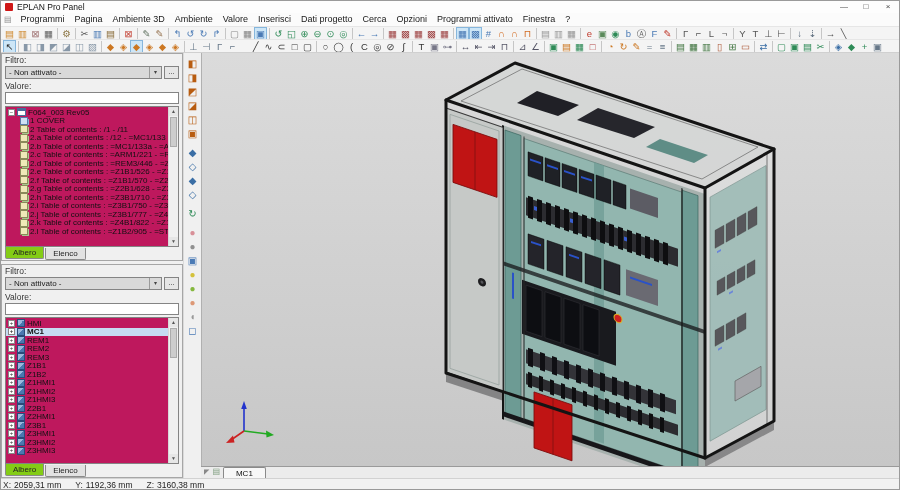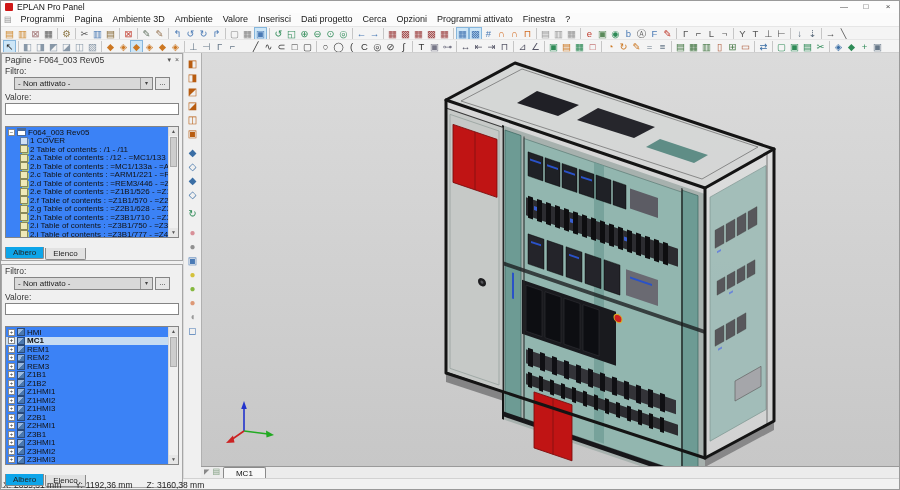--- a/index.html
+++ b/index.html
@@ -27,43 +27,43 @@
 
   
   .main { display:flex; height:426px; border-top:1px solid #d0d0d0; }
   .left-col { width:182px; display:flex; flex-direction:column; background:#f0f0f0; flex:none; }
   .panel { border:1px solid #a6a6a6; background:#f0f0f0; display:flex; flex-direction:column; }
   #pages-panel { height:208px; margin-bottom:3px; }
   #env-panel { flex:1; }
   .phead { height:11px; display:flex; align-items:center; font-size:8.5px; color:#333; padding:0 3px; flex:none; }
   .pbtns { margin-left:auto; display:flex; gap:4px; font-size:7px; color:#555; }
   .plabel { font-size:8.5px; color:#333; padding:1px 3px 0 3px; flex:none; }
-  .drop-row { display:flex; gap:2px; padding:1px 12px; flex:none; }
+  .drop-row { display:flex; gap:2px; padding:1px 3px; flex:none; }
   .dropdown { flex:1; height:13px; background:#d9d9d9; border:1px solid #848484; font-size:8px; display:flex; align-items:center; padding-left:3px; color:#222; }
   .chev { margin-left:auto; width:12px; border-left:1px solid #9a9a9a; text-align:center; font-size:6px; color:#444; height:11px; line-height:11px; }
   .browse-btn { width:15px; height:13px; background:#e6e6e6; border:1px solid #848484; font-size:8px; text-align:center; line-height:10px; color:#333; }
   .tinput { height:12px; background:#fff; border:1px solid #848484; margin:1px 3px 2px 3px; flex:none; }
-  .listbox { flex:1; background:#3b82f6; border:1px solid #848484; margin:9px 3px; display:flex; overflow:hidden; }
+  .listbox { flex:1; background:#be185d; border:1px solid #848484; margin:0 3px; display:flex; overflow:hidden; }
   .list-inner { flex:1; overflow:hidden; padding-top:1px; }
   .sbar { width:10px; background:#f0f0f0; border-left:1px solid #d8d8d8; display:flex; flex-direction:column; font-size:5px; color:#555; text-align:center; flex:none; }
   .s-up,.s-dn { height:9px; line-height:9px; background:#e6e6e6; flex:none; }
   .s-dn { margin-top:auto; }
   .s-thumb { height:30px; background:#cdcdcd; border:1px solid #ababab; margin:1px; flex:none; }
   .trow { display:flex; align-items:center; height:8.5px; font-size:8px; white-space:nowrap; color:#111; gap:2px; padding-left:2px; overflow:hidden; }
   .trow.sel { background:#c6dcf2; font-weight:bold; }
   .exp { width:7px; height:7px; border:1px solid #888; background:#fff; font-size:6px; line-height:5px; text-align:center; flex:none; color:#333; }
   .child { padding-left:14px; }
   .ic-pages { width:8px; height:8px; background:#efe9b8; border:1px solid #8a8a5a; box-shadow:1.5px 1.5px 0 -0.5px #a8c890; flex:none; }
   .ic-page1 { background:#cfe0f4; border-color:#5a7aa8; box-shadow:1.5px 1.5px 0 -0.5px #8aaed4; }
   .ic-win { width:9px; height:8px; background:#fff; border:1px solid #4a6a9a; border-top:3px solid #4a6a9a; flex:none; }
   .ic-cube { width:8px; height:8px; background:linear-gradient(135deg,#9ab8dd 50%,#4a78b0 50%); border:1px solid #2a4a7a; flex:none; }
   .tlabel { overflow:hidden; }
   .ptabs { height:12px; display:flex; padding-left:3px; margin-top:1px; flex:none; }
   .ptab { font-size:8px; height:12px; line-height:11px; padding:0 7px; background:#e2e2e2; border:1px solid #8a8a8a; border-radius:0 0 2px 2px; border-top:none; margin-right:1px; color:#222; }
-  .ptab.active { background:#0ea5e9; position:relative; top:-1px; }
+  .ptab.active { background:#84cc16; position:relative; top:-1px; }
 
   
   .side-strip { width:18px; background:#f0f0f0; border-left:1px solid #dadada; display:flex; flex-direction:column; align-items:center; padding-top:4px; flex:none; }
   .ss-btn { width:15px; height:14px; line-height:14px; text-align:center; font-size:10px; flex:none; }
   .ss-sep { height:5px; flex:none; }
 
   
   .right-col { flex:1; display:flex; flex-direction:column; min-width:0; }
   .viewport { flex:1; position:relative; background:linear-gradient(180deg,#dbdbdb,#d0d0d0 55%,#c7c7c7); border-left:1px solid #b0b0b0; overflow:hidden; }
   .viewport svg { position:absolute; left:0; top:0; }
@@ -259,27 +259,20 @@
     <span class="tb-btn" style="color: rgb(46, 139, 87);">◆</span>
     <span class="tb-btn" style="color: rgb(46, 139, 87);">+</span>
     <span class="tb-btn" style="color: rgb(102, 119, 136);">▣</span>
   </div>
 
 <div class="main">
 
   <div class="left-col">
 
     <div class="panel" id="pages-panel">
-      <div class="phead">
-        <span>Pagine - F064_003 Rev05</span>
-        <span class="pbtns">
-            <span class="phbtn">▾</span>
-            <span class="phbtn">×</span>
-          </span>
-      </div>
       <div class="plabel">Filtro:</div>
       <div class="drop-row">
         <div class="dropdown">
           <span>- Non attivato -</span>
           <span class="chev">▾</span>
         </div>
         <div class="browse-btn">...</div>
       </div>
       <div class="plabel">Valore:</div>
       <div class="tinput"></div>

